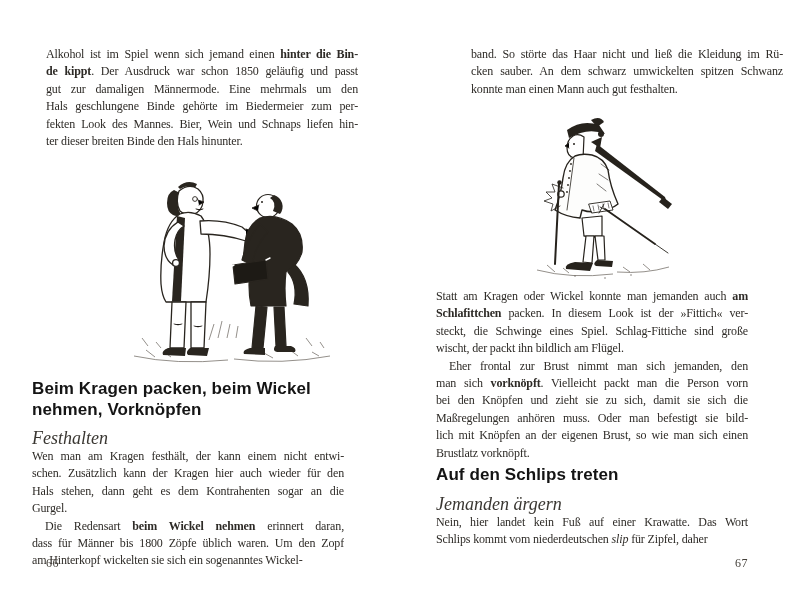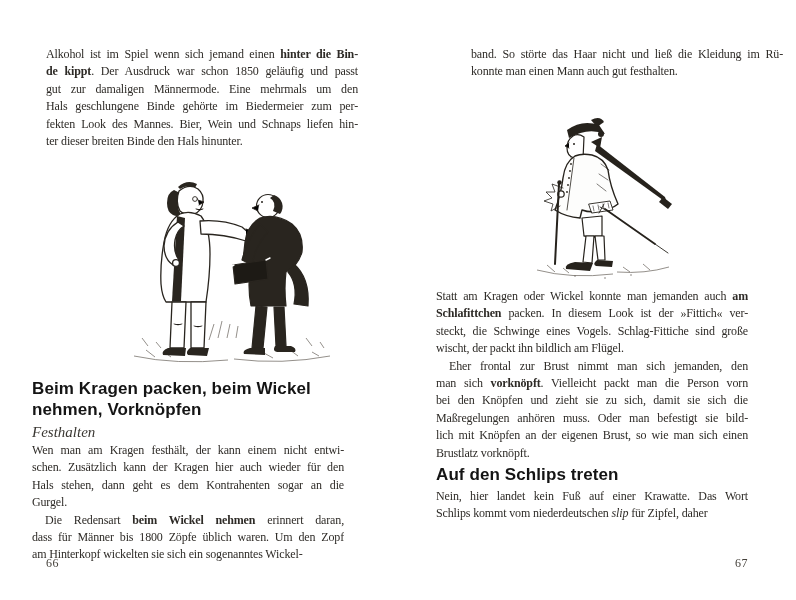--- a/index.html
+++ b/index.html
@@ -11,21 +11,21 @@
   .para { font-size:12px; line-height:17.4px; letter-spacing:-0.15px; }
   .tline { text-align:justify; text-align-last:justify; white-space:nowrap; overflow:hidden; }
   .tline.tlast { text-align-last:left; }
   .para.indent .tline:first-child { text-indent:13px; }
   .b { font-weight:bold; }
   .i { font-style:italic; }
   h2.head {
     font-family:"Liberation Sans", sans-serif; font-weight:bold;
     font-size:17px; line-height:20.5px; margin:0; color:#141414; letter-spacing:0.1px;
   }
-  .subtitle { font-style:italic; font-size:15px; line-height:16px; color:#3a3732; margin-top:4px; }
+  .subtitle { font-style:italic; font-size:18px; line-height:16px; color:#3a3732; margin-top:10px; }
   .gap-after-head { margin-top:2px; }
   .para + .para { margin-top:0; }
   .pagenum { position:absolute; font-size:12px; color:#45413b; letter-spacing:0.5px; }
   .pagenum.right { text-align:right; }
   .fig { position:absolute; }
   svg { display:block; }
 </style>
 </head>
 <body>
 
@@ -110,20 +110,21 @@
       <div class="tline"><span>Die Redensart </span><span class="b">beim Wickel nehmen</span><span> erinnert daran,</span></div>
       <div class="tline"><span>dass für Männer bis 1800 Zöpfe üblich waren. Um den Zopf</span></div>
       <div class="tline tlast"><span>am Hinterkopf wickelten sie sich ein sogenanntes Wickel-</span></div>
     </div>
 </div>
 
 <div class="pagenum" style="left:46px; top:556px; width:60px;">66</div>
 
 <div class="block para" style="left:436px; top:46px; width:312px;margin-left:35px;">
     <div class="tline"><span>band. So störte das Haar nicht und ließ die Kleidung im Rü-</span></div>
+    <div class="tline"><span>cken sauber. An dem schwarz umwickelten spitzen Schwanz</span></div>
     <div class="tline tlast"><span>konnte man einen Mann auch gut festhalten.</span></div>
   </div>
 
 <div class="fig" style="left:505px; top:112px;" aria-label="Vintage engraving of an 18th-century gentleman in profile with tricorn hat, long stiff braid, cane and sword">
   <svg width="200" height="172" viewBox="0 0 200 172">
 
     <g stroke="#4a443b" stroke-width="0.7" fill="none" opacity="0.85">
       <path d="M32 158 q34 9 76 4"></path>
       <path d="M112 160 q28 2 52 -5"></path>
       <path d="M42 153 l8 7 M58 156 l6 5 M118 155 l7 5 M138 152 l7 6"></path>
@@ -177,31 +178,32 @@
       <path d="M92 148 q-5 4 -1 6 l16 1 1 -6 z" fill="#26221c" stroke="none"></path>
       <path d="M70 150 q-11 2 -9 7 l24 2 3 -8 z" fill="#26221c" stroke="none"></path>
     </g>
   </svg>
 </div>
 
 <div class="block" style="left:436px; top:288px; width:312px;">
   <div class="para">
       <div class="tline"><span>Statt am Kragen oder Wickel konnte man jemanden auch </span><span class="b">am</span></div>
       <div class="tline"><span class="b">Schlafittchen</span><span> packen. In diesem Look ist der »Fittich« ver-</span></div>
-      <div class="tline"><span>steckt, die Schwinge eines Vogels. Schlag-Fittiche sind große</span></div>
+      <div class="tline"><span>steckt, die Schwinge eines Spiel. Schlag-Fittiche sind große</span></div>
       <div class="tline tlast"><span>wischt, der packt ihn bildlich am Flügel.</span></div>
     </div>
   <div class="para indent">
       <div class="tline"><span>Eher frontal zur Brust nimmt man sich jemanden, den</span></div>
       <div class="tline"><span>man sich </span><span class="b">vorknöpft</span><span>. Vielleicht packt man die Person vorn</span></div>
       <div class="tline"><span>bei den Knöpfen und zieht sie zu sich, damit sie sich die</span></div>
       <div class="tline"><span>Maßregelungen anhören muss. Oder man befestigt sie bild-</span></div>
       <div class="tline"><span>lich mit Knöpfen an der eigenen Brust, so wie man sich einen</span></div>
       <div class="tline tlast"><span>Brustlatz vorknöpft.</span></div>
     </div>
   <h2 class="head" style="margin-top:3px;">Auf den Schlips treten</h2>
+  <div class="subtitle">Jemanden ärgern</div>
   <div class="para gap-after-head">
       <div class="tline"><span>Nein, hier landet kein Fuß auf einer Krawatte. Das Wort</span></div>
       <div class="tline tlast"><span>Schlips kommt vom niederdeutschen </span><span class="i">slip</span><span> für Zipfel, daher</span></div>
     </div>
 </div>
 
 <div class="pagenum right" style="left:436px; top:556px; width:312px;">67</div>
 
 </body></html>

